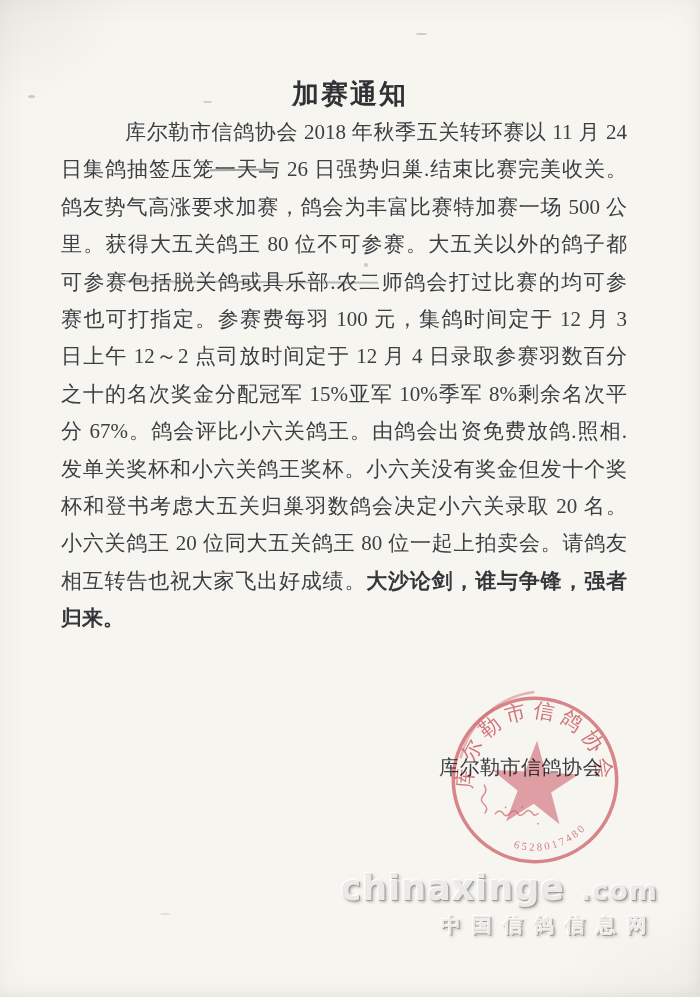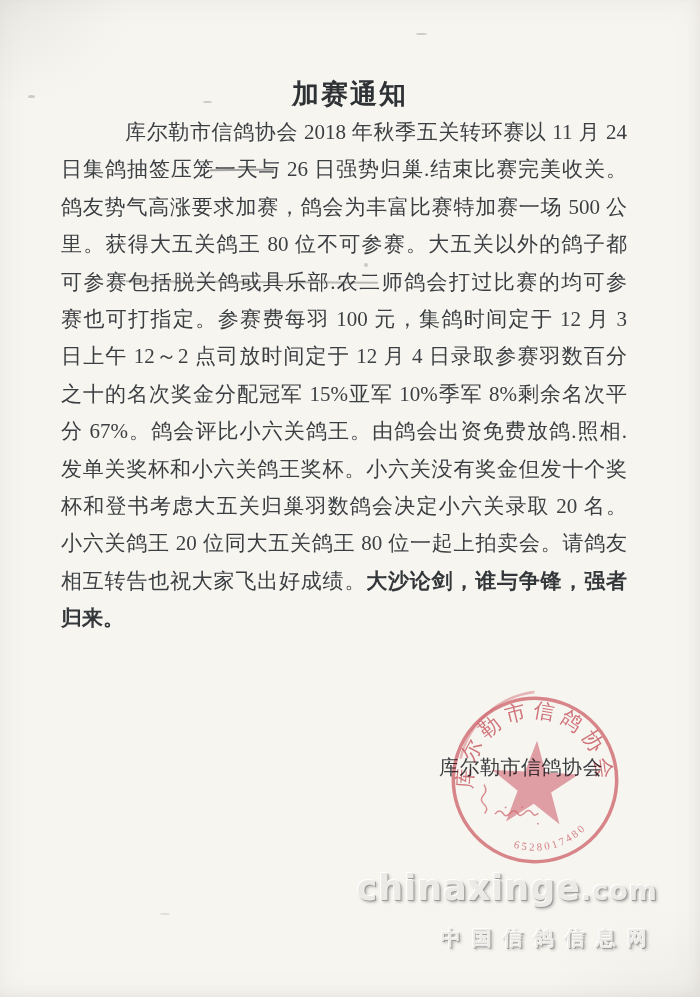--- a/index.html
+++ b/index.html
@@ -54,22 +54,22 @@
   .wm{
     position:absolute;top:868px;right:42px;
     text-align:right;
     font-family:"DejaVu Sans", sans-serif;
     font-weight:700;
     color:#eceae6;
     text-shadow:-1px -1px 0 rgba(255,255,255,.95), 1px 1px 0 #9d9d9b, 2px 2px 3px rgba(125,125,125,.55);
     z-index:1;
   }
   .wm-row1{font-size:35px;letter-spacing:1px;line-height:40px;}
-  .wm-tld{font-size:27px;}
-  .wm-row2{font-size:20px;letter-spacing:11px;line-height:26px;margin-top:14px;}
+  .wm-tld{font-size:27px;margin-left:16px;}
+  .wm-row2{font-size:20px;letter-spacing:11px;line-height:26px;margin-top:1px;}
   
   .strike{position:absolute;background:rgba(62,64,66,.45);pointer-events:none;}
   .speck{position:absolute;background:rgba(95,95,92,.28);border-radius:50%;pointer-events:none;}
 </style>
 </head>
 <body>
 
 <div class="sheet">
 
   <div class="title">加赛通知</div>

